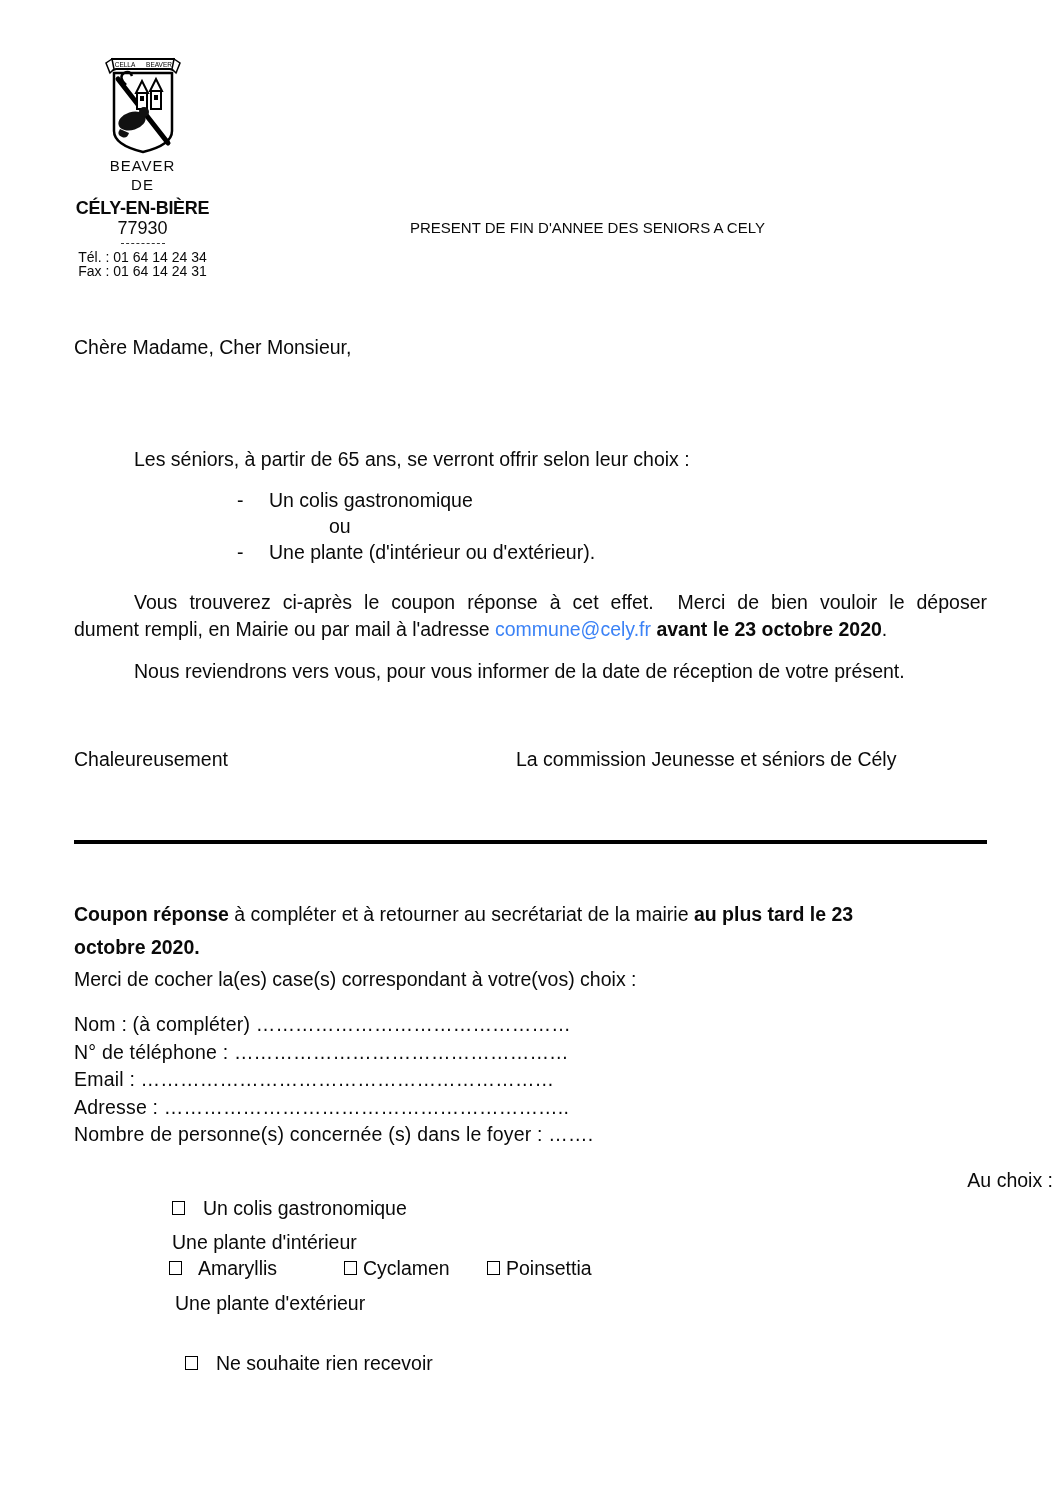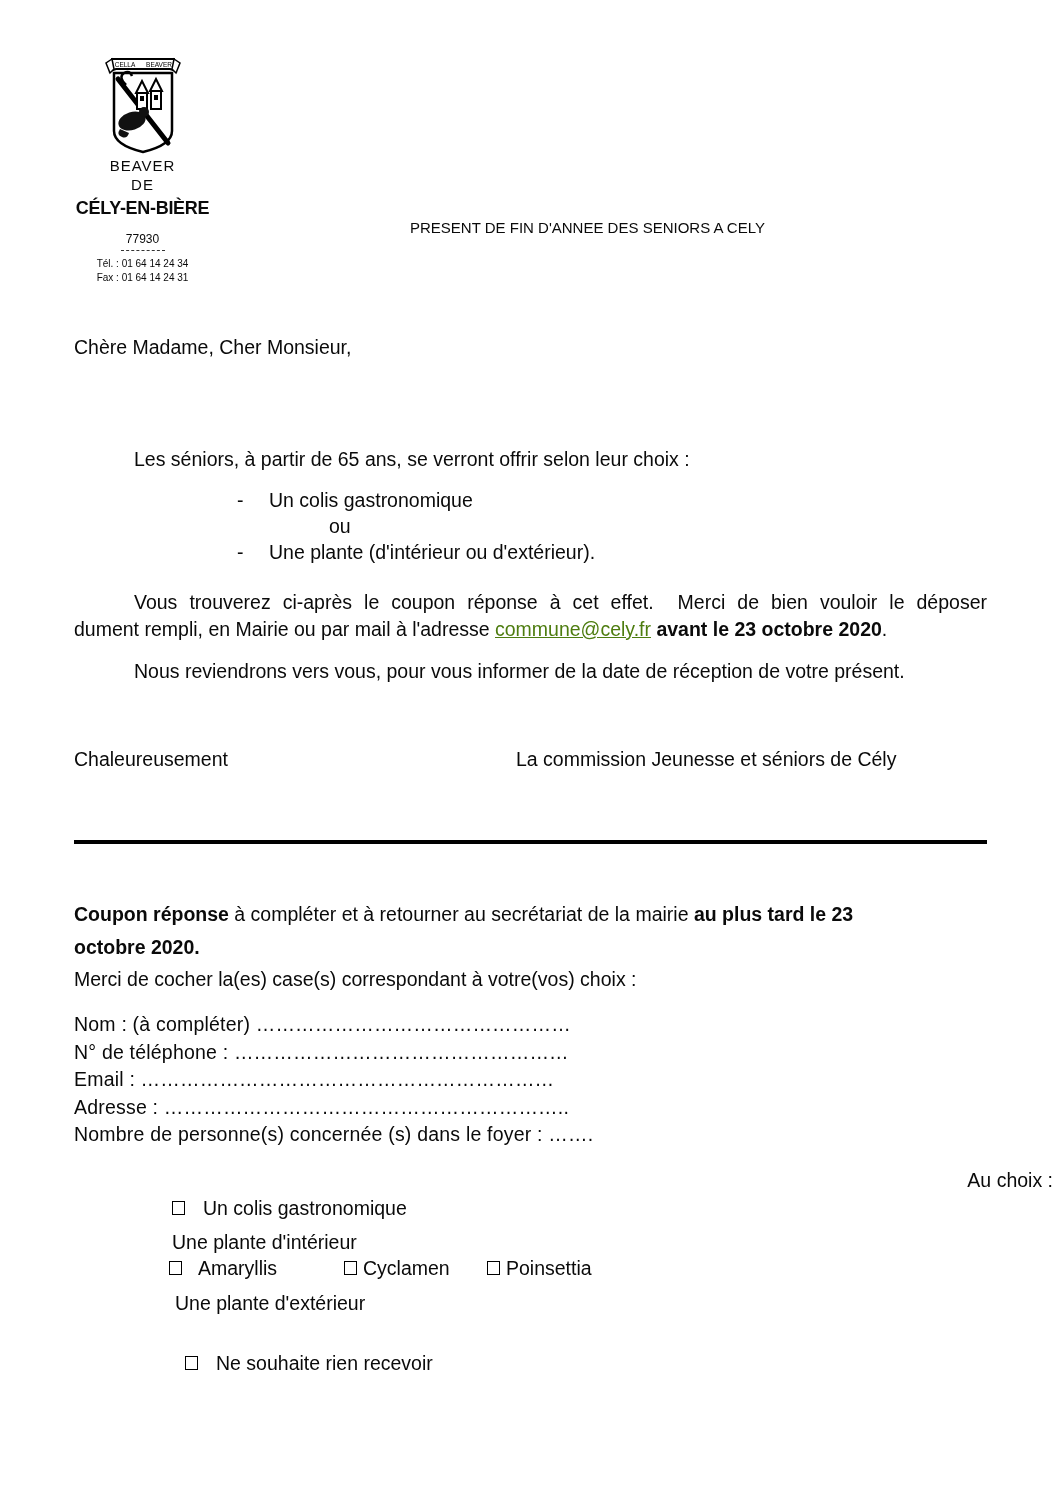--- a/index.html
+++ b/index.html
@@ -10,30 +10,30 @@
     font-family:"Liberation Sans", sans-serif;
     color:#0a0a0a;
     font-size:19.5px;
     line-height:26px;
     overflow:hidden;
   }
   .abs{position:absolute;}
   .body-block{left:74px;width:913px;}
   .jline{text-align:justify;text-align-last:justify;}
   .indent{text-indent:60px;}
-  .email-link{color:#4d7c0f;text-decoration:underline;cursor:pointer;}
+  .email-link{color:#3b82f6;cursor:pointer;}
 
   
   .logo{left:75px;top:55px;width:135px;text-align:center;line-height:1.1;}
   .logo .mairie{font-size:15px;letter-spacing:1px;margin-top:3px;}
   .logo .de{font-size:15px;letter-spacing:1px;margin-top:2px;}
   .logo .city{font-size:18px;font-weight:bold;margin-top:6px;letter-spacing:-0.3px;}
-  .logo .cp{font-size:12px;margin-top:14px;}
+  .logo .cp{font-size:18px;margin-top:0;}
   .logo .dashes{width:44px;border-bottom:1px dashed #333;margin:3px auto 6px auto;height:1px;}
-  .logo .tel{font-size:10px;line-height:14px;}
+  .logo .tel{font-size:14px;line-height:14px;}
 
   
   .doc-title{
     left:410px;top:215px;width:540px;
     font-size:15px;line-height:26px;
     white-space:nowrap;
   }
 
   
   .list-item{display:flex;}

